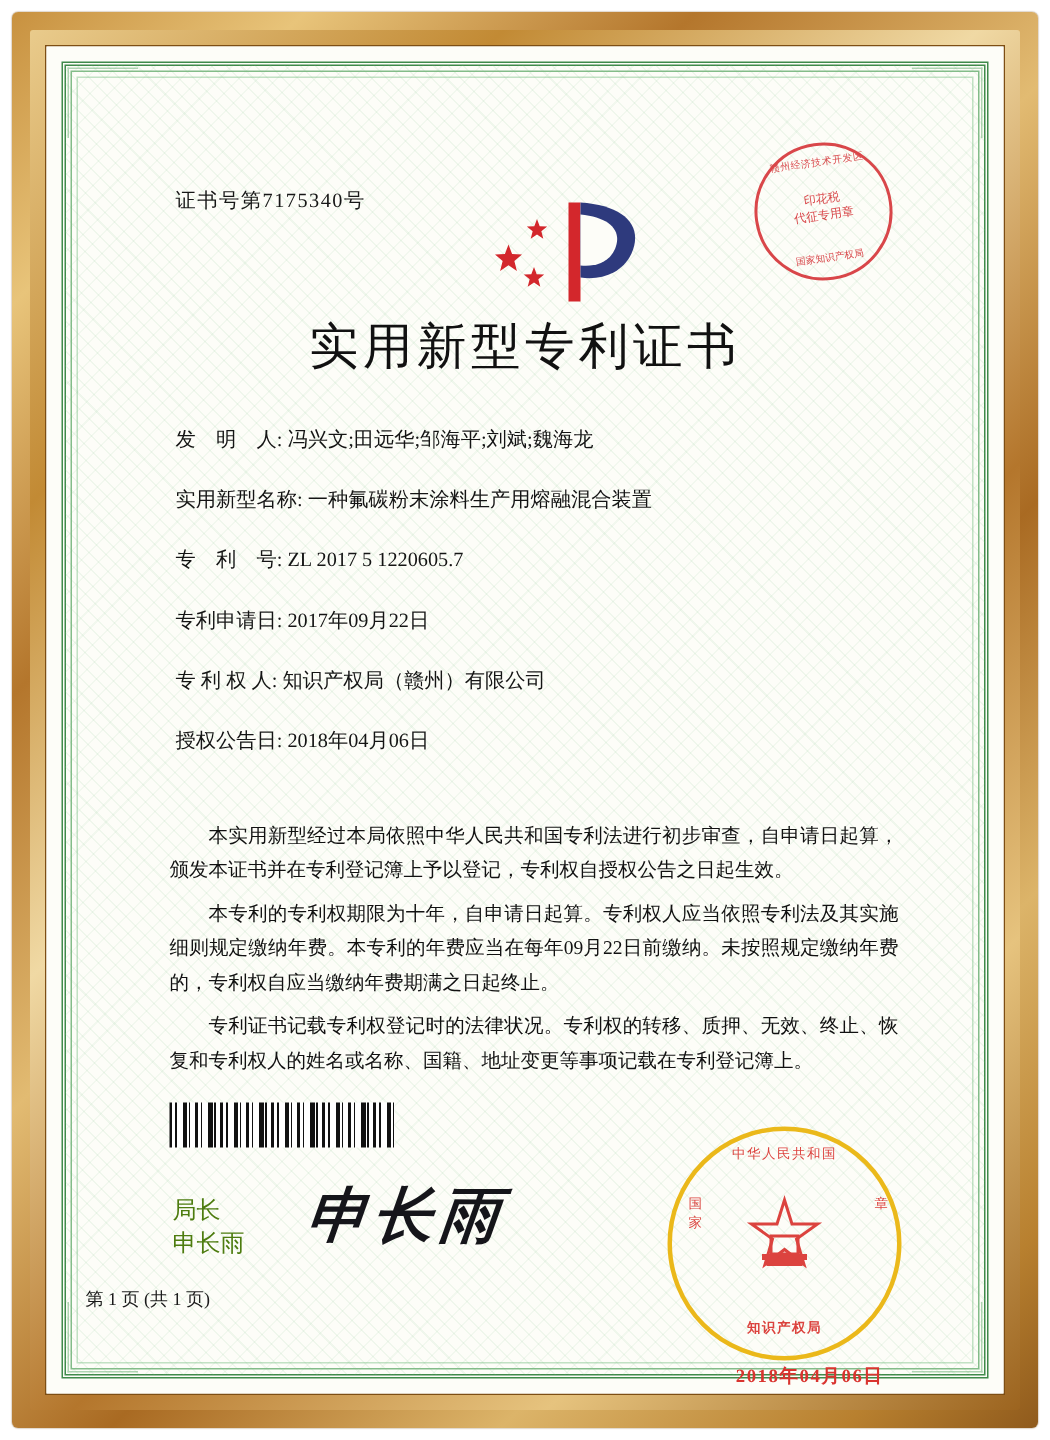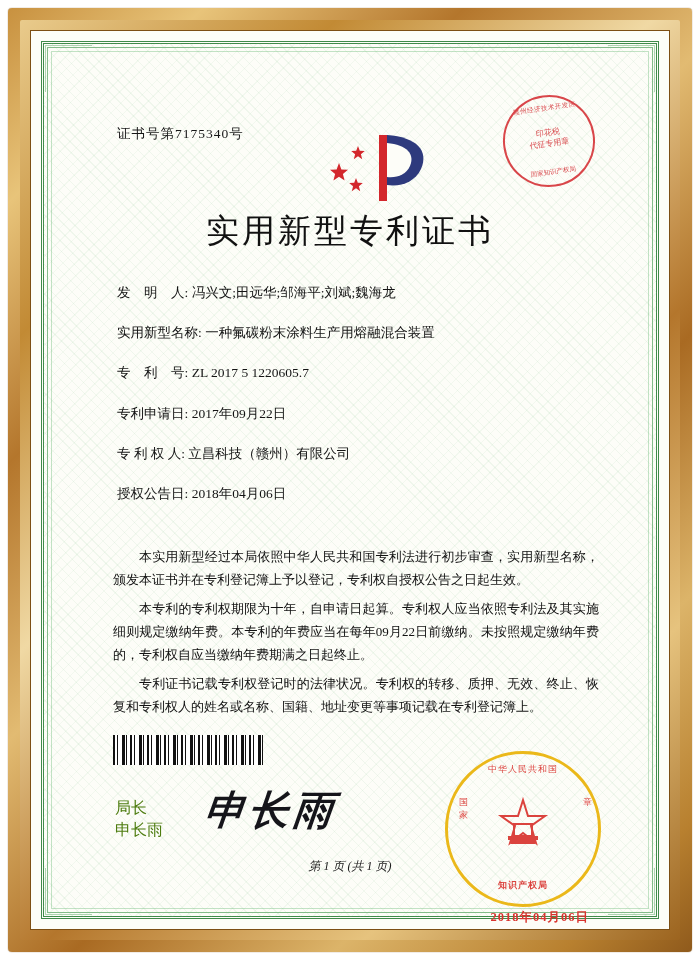--- a/index.html
+++ b/index.html
@@ -266,24 +266,22 @@
     font-size: 12.5px;
     color: #d9342f;
     letter-spacing: 1px;
     font-weight: bold;
   }
 
   .page-footer {
     position: absolute;
     left: 0; bottom: 28px;
     width: 100%;
-    text-align: center;
     font-size: 12px;
     color: #1a1a1a;
-    font-style: italic;
   }
 </style>
 </head>
 <body>
 
 <div class="cert-frame">
   <div class="frame-outer"></div>
   <div class="frame-inner-bevel"></div>
   <div class="frame-dark-line"></div>
 
@@ -333,30 +331,30 @@
         <div class="field-row">
           <span class="field-label">专　利　号:</span>
           <span class="field-value">ZL 2017 5 1220605.7</span>
         </div>
         <div class="field-row">
           <span class="field-label">专利申请日:</span>
           <span class="field-value">2017年09月22日</span>
         </div>
         <div class="field-row">
           <span class="field-label">专 利 权 人:</span>
-          <span class="field-value">立昌科技（赣州）有限公司</span>
+          <span class="field-value">知识产权局（赣州）有限公司</span>
         </div>
         <div class="field-row">
           <span class="field-label">授权公告日:</span>
           <span class="field-value">2018年04月06日</span>
         </div>
       </div>
 
       <div class="paragraphs">
-        <p>本实用新型经过本局依照中华人民共和国专利法进行初步审查，实用新型名称，颁发本证书并在专利登记簿上予以登记，专利权自授权公告之日起生效。</p>
+        <p>本实用新型经过本局依照中华人民共和国专利法进行初步审查，自申请日起算，颁发本证书并在专利登记簿上予以登记，专利权自授权公告之日起生效。</p>
         <p>本专利的专利权期限为十年，自申请日起算。专利权人应当依照专利法及其实施细则规定缴纳年费。本专利的年费应当在每年09月22日前缴纳。未按照规定缴纳年费的，专利权自应当缴纳年费期满之日起终止。</p>
         <p>专利证书记载专利权登记时的法律状况。专利权的转移、质押、无效、终止、恢复和专利权人的姓名或名称、国籍、地址变更等事项记载在专利登记簿上。</p>
       </div>
 
       <div class="barcode"></div>
 
       <div class="sig-label">
         <div>局长</div>
         <div>申长雨</div>
       </div>

